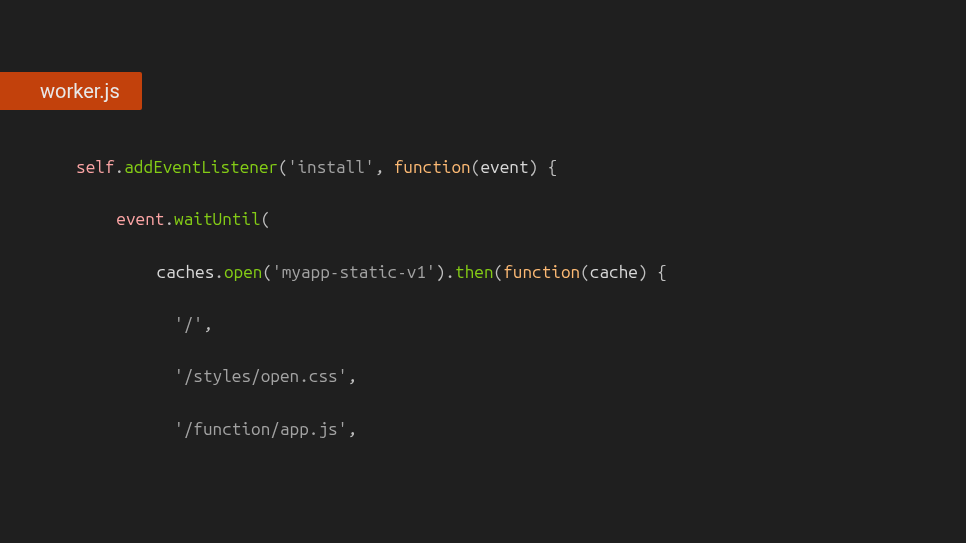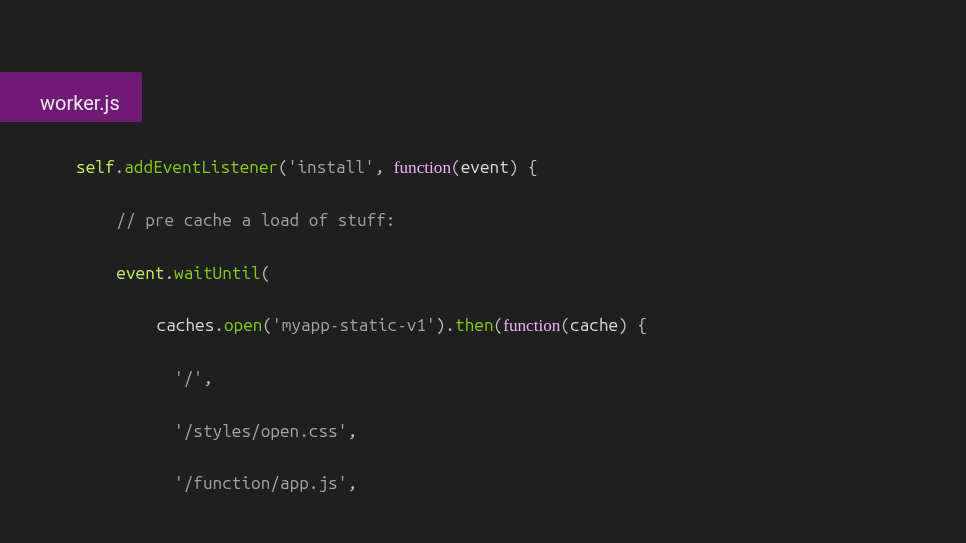--- a/index.html
+++ b/index.html
@@ -12,56 +12,55 @@
       height: 543px;
       background: #1f1f1f;
       font-family: Consolas, Monaco, "Andale Mono", "Ubuntu Mono", monospace;
       overflow: hidden;
       position: relative;
     }
     .file-tab {
       position: absolute;
       top: 72px;
       left: 0;
-      background: #701a75;
+      background: #c2410c;
       color: #e8e8e8;
-      padding: 19px 22px 7px 40px;
+      padding: 7px 22px 7px 40px;
       font-size: 20px;
       font-family: -apple-system, BlinkMacSystemFont, "Segoe UI", Roboto, sans-serif;
       font-weight: 400;
       border-radius: 0 2px 2px 0;
     }
     .code-area {
       position: absolute;
       top: 128px;
       left: 76px;
       font-size: 17.2px;
       line-height: 1.52;
       white-space: pre;
       color: #cfd0d0;
     }
-    .tok-self { color: #bef264; }
+    .tok-self { color: #fca5a5; }
     .tok-method { color: #84cc16; }
     .tok-punc { color: #bfbfbf; }
     .tok-string { color: #a3a3a3; }
-    .tok-keyword { color: #f0abfc; font-family: Liberation Serif, serif; }
+    .tok-keyword { color: #fdba74; }
     .tok-param { color: #d8d8d8; }
     .tok-comment { color: #a0a0a0; }
     .tok-plain { color: #d8d8d8; margin-left: 21px; }
   </style>
 </head>
 <body>
 
 <div class="file-tab">
   <span>worker.js</span>
 </div>
 
 <div class="code-area">
 <div><span class="tok-self">self</span><span class="tok-punc">.</span><span class="tok-method">addEventListener</span><span class="tok-punc">(</span><span class="tok-string">'install'</span><span class="tok-punc">, </span><span class="tok-keyword">function</span><span class="tok-punc">(</span><span class="tok-param">event</span><span class="tok-punc">) {</span></div>
-<div><span class="tok-plain">  </span><span class="tok-comment">// pre cache a load of stuff:</span></div>
 <div><span class="tok-plain">  </span><span class="tok-self">event</span><span class="tok-punc">.</span><span class="tok-method">waitUntil</span><span class="tok-punc">(</span></div>
 <div><span class="tok-plain">    </span><span class="tok-plain">caches</span><span class="tok-punc">.</span><span class="tok-method">open</span><span class="tok-punc">(</span><span class="tok-string">'myapp-static-v1'</span><span class="tok-punc">)</span><span class="tok-punc">.</span><span class="tok-method">then</span><span class="tok-punc">(</span><span class="tok-keyword">function</span><span class="tok-punc">(</span><span class="tok-param">cache</span><span class="tok-punc">) {</span></div>
 <div><span class="tok-plain">        </span><span class="tok-string">'/'</span><span class="tok-punc">,</span></div>
 <div><span class="tok-plain">        </span><span class="tok-string">'/styles/open.css'</span><span class="tok-punc">,</span></div>
 <div><span class="tok-plain">        </span><span class="tok-string">'/function/app.js'</span><span class="tok-punc">,</span></div>
 
 
 
 
 

